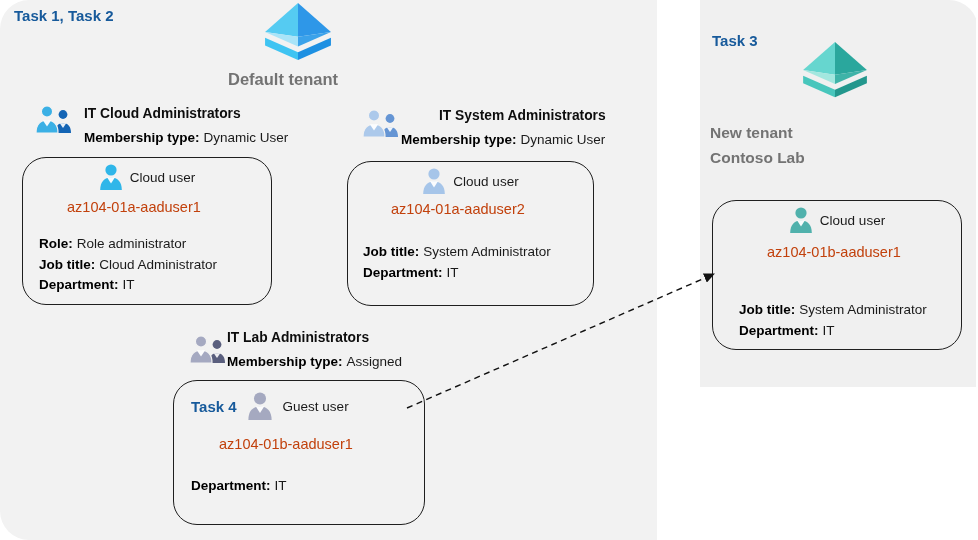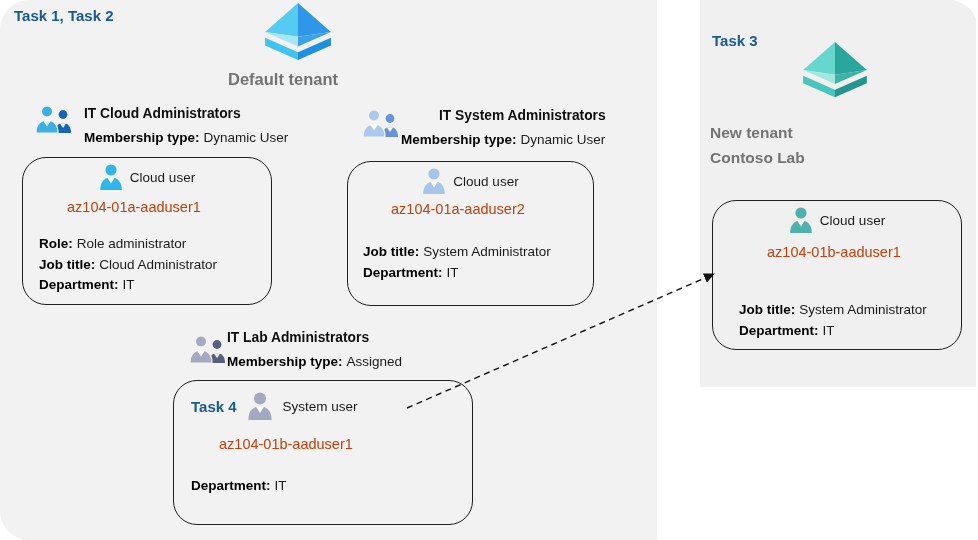--- a/index.html
+++ b/index.html
@@ -123,31 +123,31 @@
       <circle cx="12" cy="6.5" r="5.6" fill="#a5a9c1" stroke="#f2f2f2" stroke-width="1.2"></circle>
       <path d="M1 28 C1 19.5 5.3 15.2 12 15.2 C18.7 15.2 23 19.5 23 28 Z" fill="#a5a9c1" stroke="#f2f2f2" stroke-width="1.2"></path>
       <path d="M7.8 15.2 L12 21.6 L16.2 15.2 Z" fill="#ffffff" opacity="0.95"></path>
     </svg>
   </div>
   <div class="group-title" style="left:227px;top:330px;">IT Lab Administrators</div>
   <div class="member-line" style="left:227px;top:354px;">
     <strong>Membership type:</strong><span>Assigned</span>
   </div>
 
-  <div class="card" style="left:173px;top:380px;width:250px;height:143px;padding-left:48px;">
+  <div class="card" style="left:173px;top:380px;width:250px;height:143px;">
     <div class="card-head-left" style="left:17px;top:11px;">
       <span class="task-inline">Task 4</span>
       <span class="icon">
         <svg width="26" height="28" viewBox="0 0 24 26">
           <circle cx="12" cy="6" r="5.6" fill="#a5a9c0"></circle>
           <path d="M1.2 26 C1.2 17.6 5.4 13.4 12 13.4 C18.6 13.4 22.8 17.6 22.8 26 Z" fill="#a5a9c0"></path>
           <path d="M8 13.2 L12 19.5 L16 13.2 Z" fill="#ffffff" opacity="0.95"></path>
         </svg>
       </span>
-      <span>System user</span>
+      <span>Guest user</span>
     </div>
     <div class="username" style="left:17px;top:55px;">az104-01b-aaduser1</div>
     <div class="fields" style="left:17px;top:95px;">
       <div class="frow"><strong>Department:</strong><span>IT</span></div>
     </div>
   </div>
 
   <div class="task-label" style="left:712px;top:12px;margin-top:20px;">Task 3</div>
 
   <div style="position:absolute;left:799px;top:40px;">

